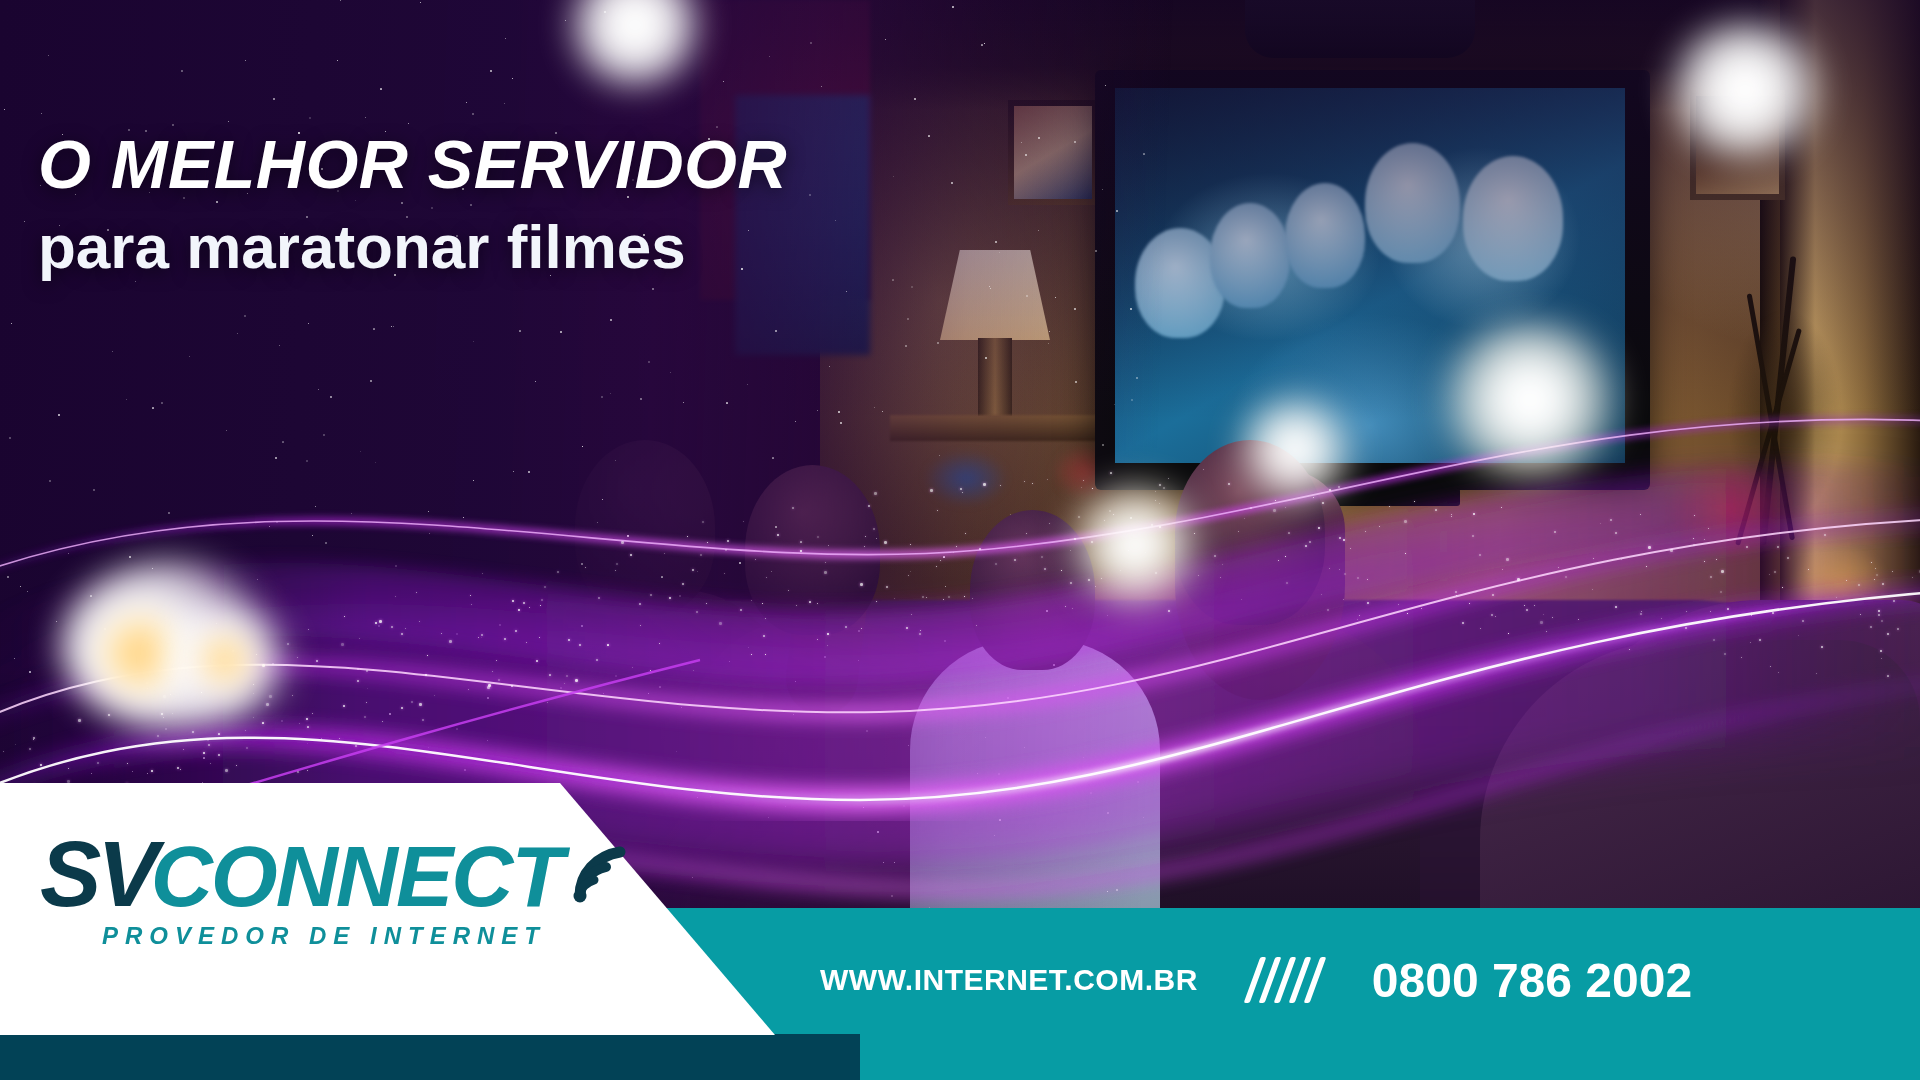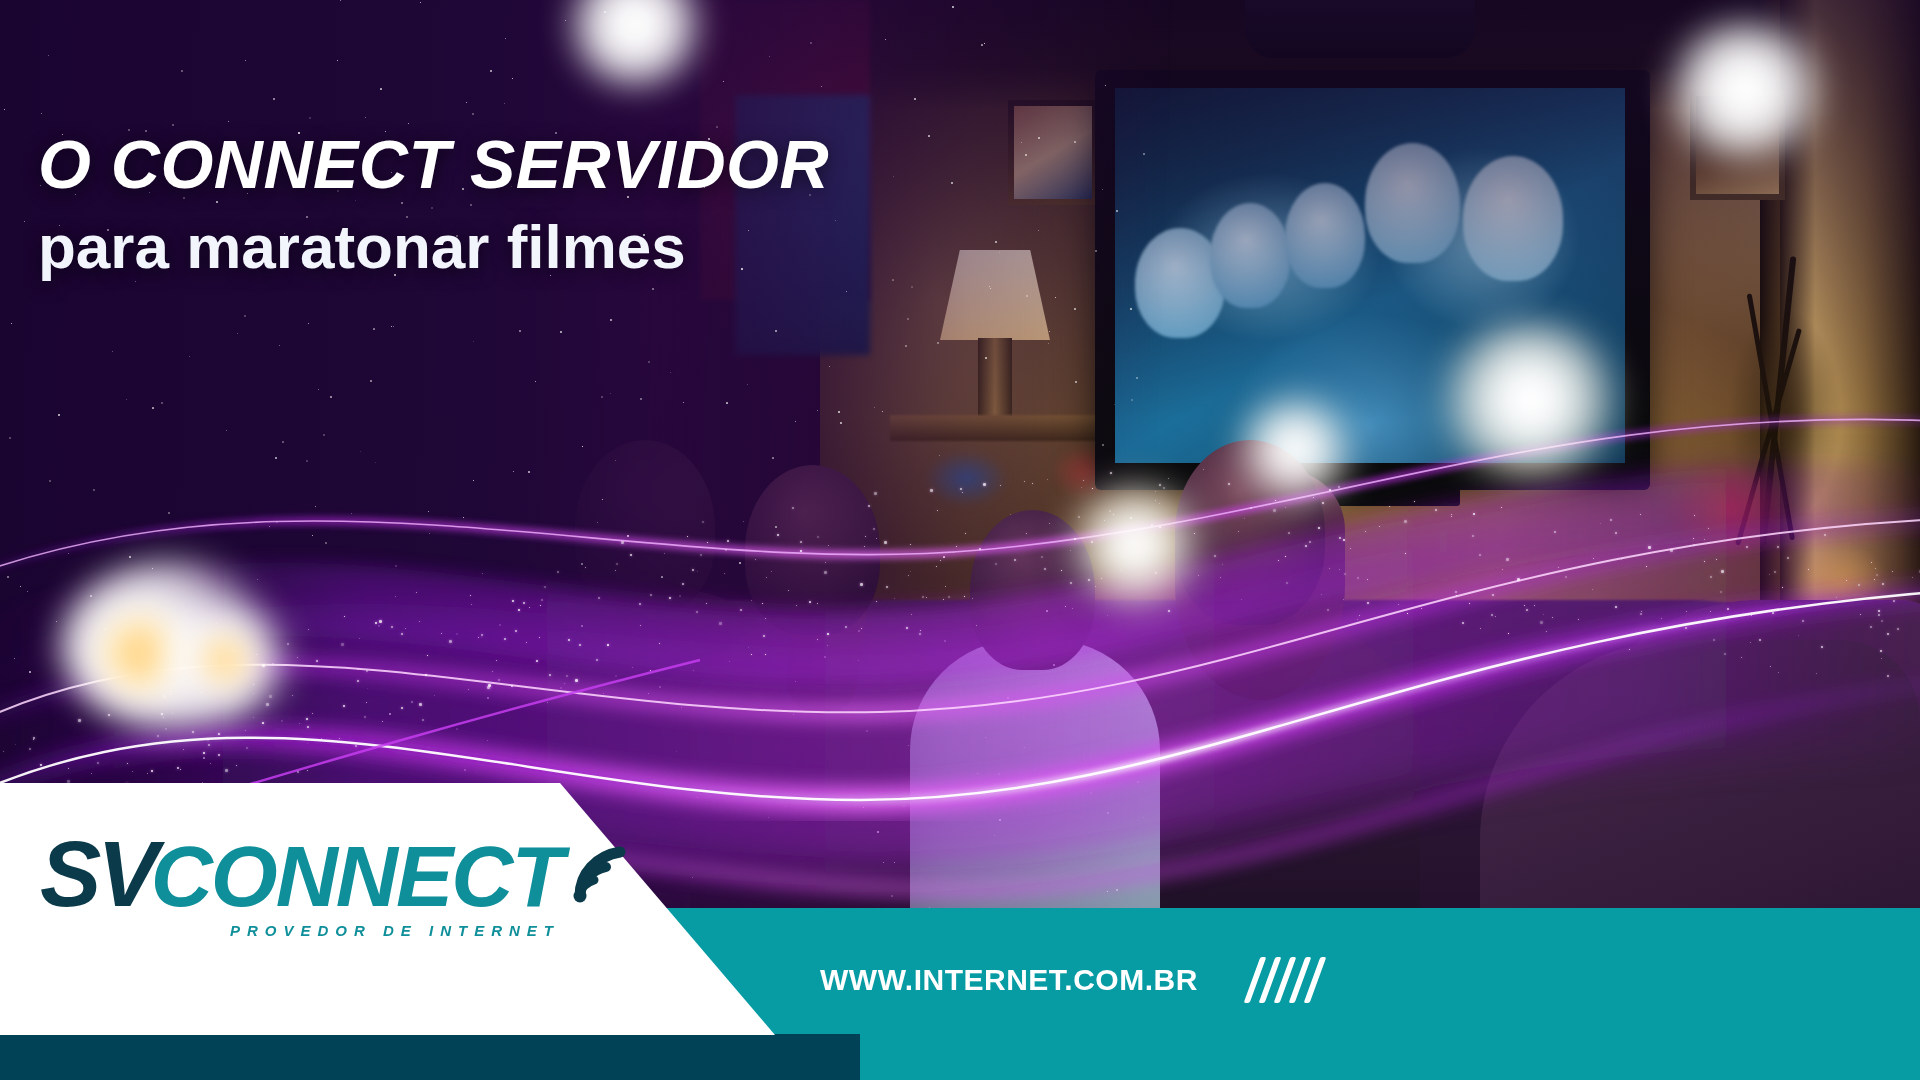--- a/index.html
+++ b/index.html
@@ -252,23 +252,22 @@
     font-size:92px;font-weight:bold;font-style:italic;color:#0b3a4a;
     line-height:.9;letter-spacing:-4px;
   }
   .logo-connect{
     font-size:86px;font-weight:bold;font-style:italic;color:#0f8f9a;
     line-height:.9;letter-spacing:-2px;margin-left:-4px;
   }
   .logo-wifi{margin-left:6px;margin-bottom:6px;}
   .logo-tagline{
     margin-top:6px;margin-left:62px;
-    font-size:15px;font-weight:bold;font-style:italic;color:#0f8f9a;
+    font-size:24px;font-weight:bold;font-style:italic;color:#0f8f9a;
     letter-spacing:7px;
-    text-align:right;
   }
 
   
   .contact{
     position:absolute;left:820px;top:940px;width:1080px;height:80px;
     display:flex;align-items:center;gap:54px;
   }
   .contact-site{
     font-size:30px;font-weight:bold;color:#ffffff;letter-spacing:.5px;
   }
@@ -1151,21 +1150,21 @@
 
   <div class="bokeh" style="left:560px;top:-40px;width:150px;height:130px;background:radial-gradient(circle,#fff 25%,rgba(255,255,255,.75) 50%,rgba(255,255,255,0) 72%);"></div>
   <div class="bokeh" style="left:1660px;top:20px;width:170px;height:140px;background:radial-gradient(circle,#fff 25%,rgba(255,255,255,.7) 52%,rgba(255,255,255,0) 74%);"></div>
   <div class="bokeh" style="left:1430px;top:320px;width:200px;height:160px;background:radial-gradient(circle,#fff 22%,rgba(255,250,235,.65) 50%,rgba(255,255,255,0) 74%);"></div>
   <div class="bokeh" style="left:1060px;top:480px;width:150px;height:130px;background:radial-gradient(circle,#fff 22%,rgba(255,248,230,.6) 50%,rgba(255,255,255,0) 74%);"></div>
   <div class="bokeh" style="left:1230px;top:395px;width:130px;height:110px;background:radial-gradient(circle,#fff 22%,rgba(255,250,240,.6) 50%,rgba(255,255,255,0) 74%);"></div>
   <div class="bokeh" style="left:60px;top:560px;width:230px;height:170px;background:radial-gradient(circle at 35% 55%,#ffd27a 8%,#fff 26%,rgba(255,255,255,.7) 50%,rgba(255,255,255,0) 76%);"></div>
   <div class="bokeh" style="left:150px;top:600px;width:150px;height:120px;background:radial-gradient(circle at 50% 50%,#ffcf72 10%,#fff 30%,rgba(255,255,255,0) 74%);"></div>
 
   <div class="headline">
-    <div class="h-line1">O CONNECT SERVIDOR</div>
+    <div class="h-line1">O MELHOR SERVIDOR</div>
     <div class="h-line2">para maratonar filmes</div>
   </div>
 
   <div class="teal-band"></div>
   <div class="navy-strip"></div>
   <div class="logo-panel"></div>
 
   <div class="logo">
     <div class="logo-wordmark">
       <span class="logo-sv">SV</span>
@@ -1186,15 +1185,16 @@
 
   <div class="contact">
     <span class="contact-site">WWW.INTERNET.COM.BR</span>
     <span class="slashes">
       <i></i>
         <i></i>
         <i></i>
         <i></i>
         <i></i>
     </span>
+    <span class="contact-phone">0800 786 2002</span>
   </div>
 
 </div>
 
 </body></html>

